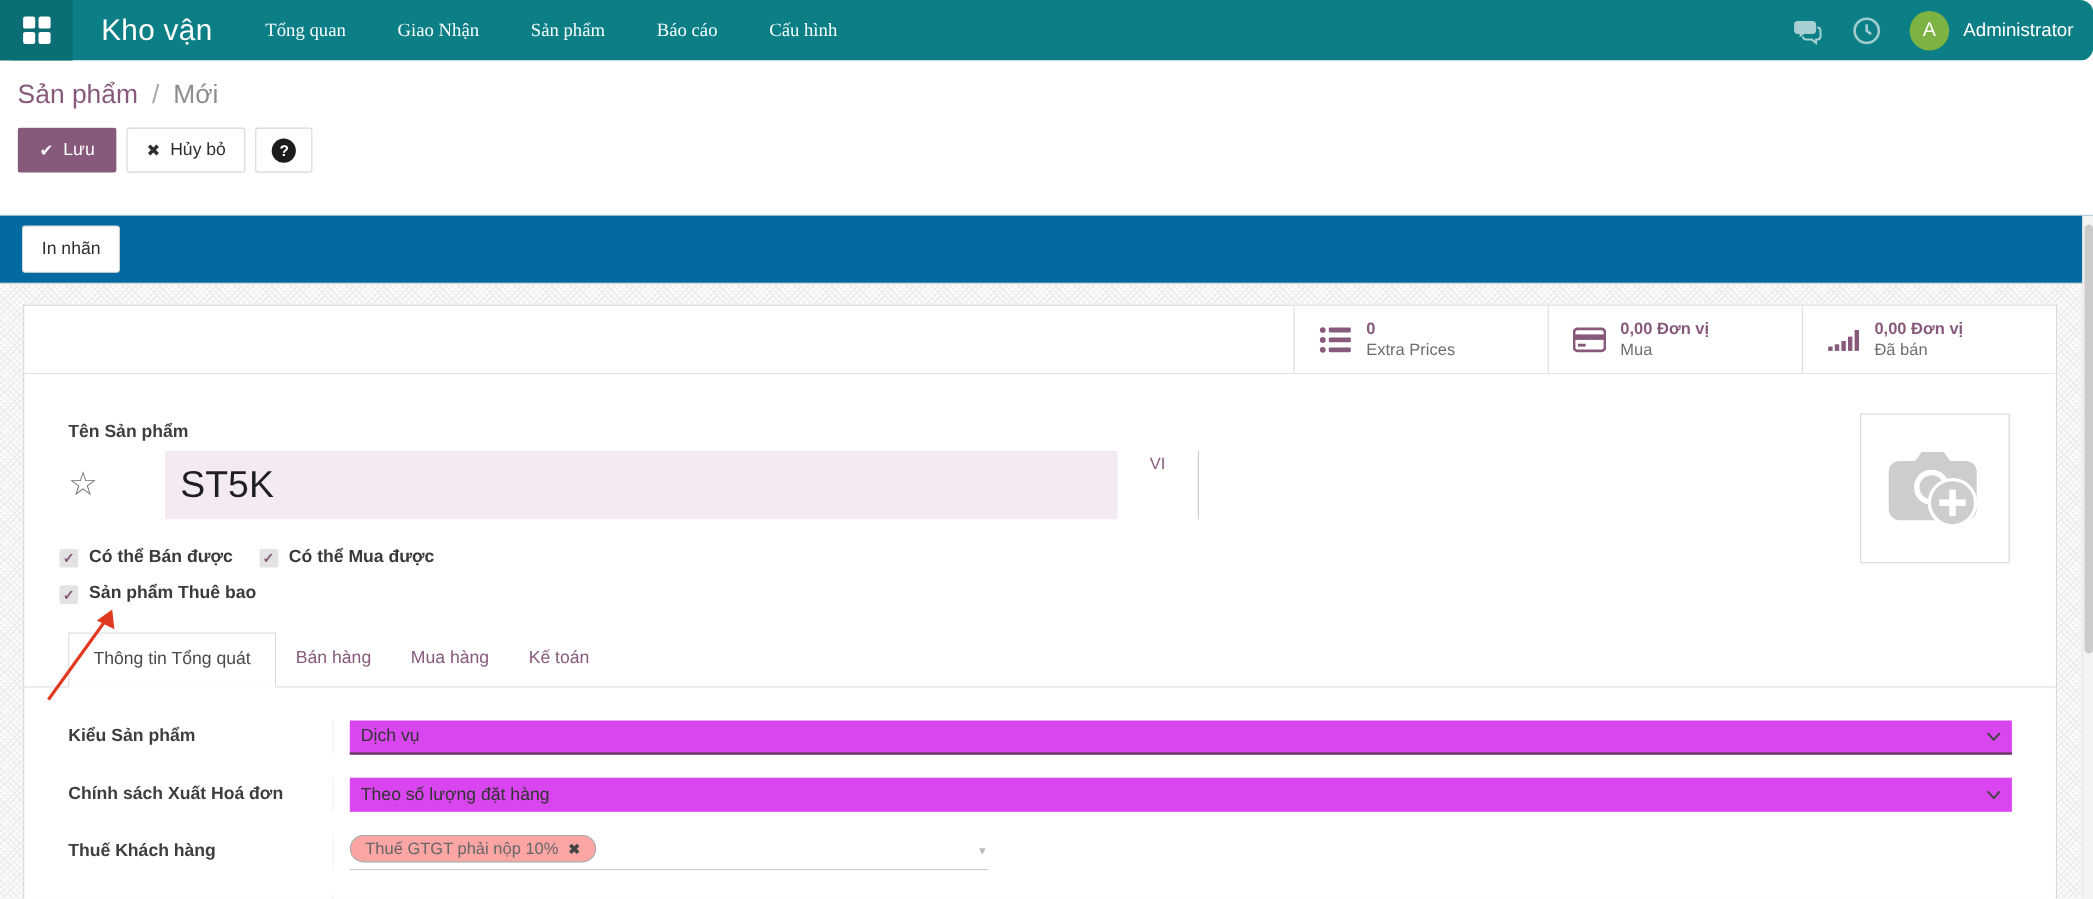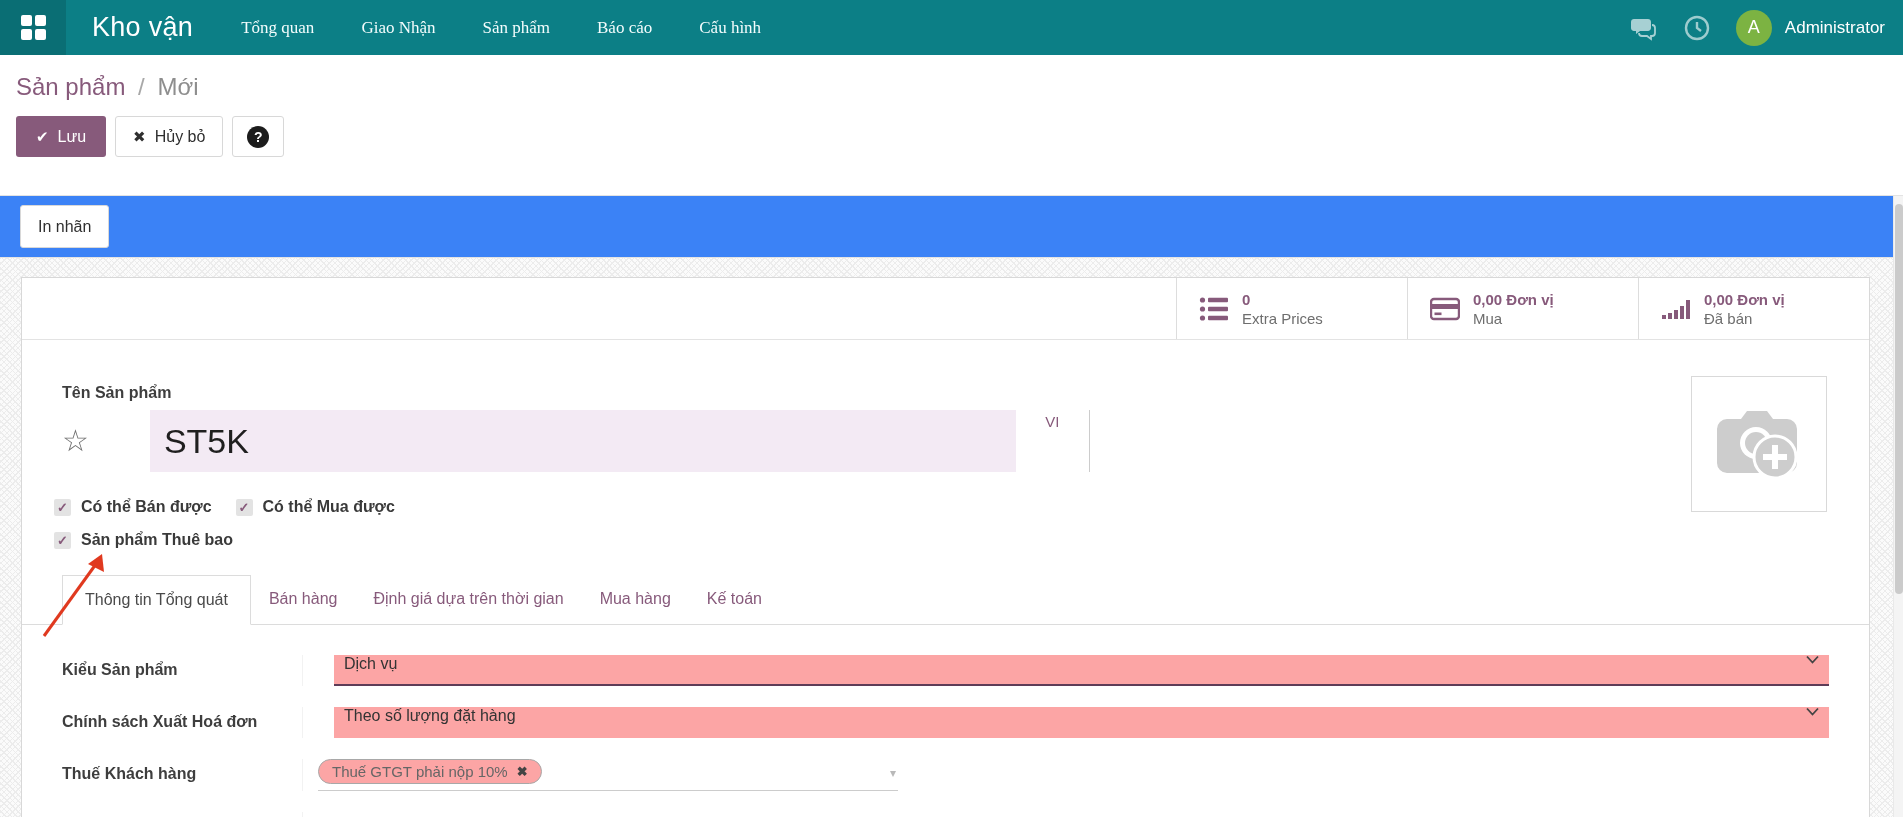--- a/index.html
+++ b/index.html
@@ -1,20 +1,20 @@
 <!DOCTYPE html>
 <html><head>
 <meta charset="utf-8">
 <style>
   * { margin:0; padding:0; box-sizing:border-box; }
   html,body { width:1903px; height:817px; overflow:hidden; background:#fff;
     font-family:"Liberation Sans", sans-serif; }
 
   
-  .navbar { height:55px; background:#0C7F86; display:flex; align-items:center; color:#fff; }
+  .navbar { height:55px; background:#0C7F86; display:flex; align-items:center; color:#fff;border-radius:12px; }
   .apps-btn { width:66px; height:55px; background:#0A6E74; display:flex; align-items:center; justify-content:center; cursor:pointer; }
   .grid-icon { width:25px; height:25px; display:grid; grid-template-columns:11px 11px; grid-template-rows:11px 11px; gap:3px; }
   .grid-icon span { background:#fff; border-radius:2px; }
   .brand { font-size:27px; margin-left:26px; font-weight:400; letter-spacing:.3px; }
   .menu { display:flex; margin-left:48px; gap:47px; font-size:17px; }
   .menu-item { color:#f4fdfd; cursor:pointer;font-family:Liberation Serif, serif; }
   .nav-right { margin-left:auto; display:flex; align-items:center; gap:25px; padding-right:18px; }
   .nav-icon { width:28px; height:28px; opacity:.75; }
   .avatar { width:36px; height:36px; border-radius:50%; background:#7CB342; color:#fff;
     display:flex; align-items:center; justify-content:center; font-size:18px; }
@@ -30,21 +30,21 @@
   .btn { height:41px; border-radius:3px; font-size:16px; display:inline-flex; align-items:center;
     gap:9px; cursor:pointer; border:1px solid transparent; font-family:inherit; background:#fff; }
   .btn-primary { background:#875A7B; color:#fff; padding:0 19px; }
   .btn-default { border-color:#d8d8d8; color:#2f2f2f; padding:0 17px; }
   .btn-help { border:1px solid #d8d8d8; width:52px; justify-content:center; }
   .q-circle { width:22px; height:22px; background:#1c1c1c; color:#fff; border-radius:50%;
     font-size:14px; font-weight:bold; display:flex; align-items:center; justify-content:center; }
   .icon-glyph { font-size:15px; }
 
   
-  .statusbar { height:62px; background:#3b82f6; border-bottom:1px solid #e3e3e3; display:flex; align-items:center; padding-left:20px; }
+  .statusbar { height:62px; background:#0369a1; border-bottom:1px solid #e3e3e3; display:flex; align-items:center; padding-left:20px; }
   .statusbar .btn { height:43px; }
 
   
   .content { position:relative; height:559px; background-color:#fbfbfb;
     background-image:
       repeating-linear-gradient(45deg, #ececec 0, #ececec 1px, transparent 1px, transparent 4px),
       repeating-linear-gradient(135deg, #ececec 0, #ececec 1px, transparent 1px, transparent 4px); }
   .sheet { position:absolute; left:21px; top:19px; width:1849px; height:580px;
     background:#fff; border:1px solid #d8d8d8; }
 
@@ -81,22 +81,22 @@
   .tabs { margin-top:26px; padding:0 40px; border-bottom:1px solid #dcdcdc; display:flex; font-size:16px; }
   .tab { padding:15px 18px; color:#875A7B; cursor:pointer; }
   .tab.active { background:#fff; border:1px solid #dcdcdc; border-bottom:1px solid #fff;
     margin-bottom:-1px; color:#4a4a4a; padding:15px 22px; }
 
   
   .form-grid { padding:30px 40px 0; display:grid; grid-template-columns:1fr; column-gap:53px; }
   .frow { display:flex; margin-bottom:21px; }
   .flabel { width:240px; flex-shrink:0; font-size:16px; font-weight:bold; color:#3e3e3e; padding-top:4px; line-height:22px; }
   .fcell { flex:1; border-left:1px solid #f2f2f2; padding-left:15px; }
-  .select-box { height:31px; background:#fca5a5; display:flex; justify-content:space-between;
-    align-items:flex-start; padding:0 10px; font-size:16px; color:#333; cursor:pointer;margin-left:16px; }
+  .select-box { height:31px; background:#d946ef; display:flex; justify-content:space-between;
+    align-items:center; padding:0 10px; font-size:16px; color:#333; cursor:pointer; }
   .select-box.focused { border-bottom:2px solid #5E3C57; }
   .money-field { width:178px; display:flex; justify-content:space-between; align-items:flex-end;
     border-bottom:1px solid #ccc; padding-bottom:4px; font-size:16px; color:#333; }
   .currency { border-bottom:1px solid #555; cursor:pointer; }
   .tax-field { width:580px; border-bottom:1px solid #ccc; padding-bottom:6px; position:relative; }
   .tag-pill { display:inline-flex; align-items:center; gap:9px; border:1px solid #a8a8a8;
     border-radius:15px; padding:3px 13px; color:#666; font-size:15px; background:#fca5a5; }
   .tag-x { color:#444; font-weight:bold; font-size:13px; cursor:pointer; }
   .m2o-caret { position:absolute; right:2px; top:7px; color:#b9b9b9; font-size:12px; cursor:pointer; }
   .plain-value { font-size:16px; color:#333; padding-top:4px;font-family:Liberation Serif, serif; }
@@ -247,21 +247,20 @@
     </div>
 
     <svg class="annotation-arrow" width="90" height="95" viewBox="0 0 90 95">
       <line x1="14" y1="90" x2="66" y2="18" stroke="#E0391F" stroke-width="3"></line>
       <polygon points="72,8 74,26 58,18" fill="#E0391F"></polygon>
     </svg>
 
     <div class="tabs">
       <div class="tab active">Thông tin Tổng quát</div>
       <div class="tab">Bán hàng</div>
-      <div class="tab">Định giá dựa trên thời gian</div>
       <div class="tab">Mua hàng</div>
       <div class="tab">Kế toán</div>
     </div>
 
     <div class="form-grid">
 
       <div>
         <div class="frow">
           <div class="flabel">Kiểu Sản phẩm</div>
           <div class="fcell">

